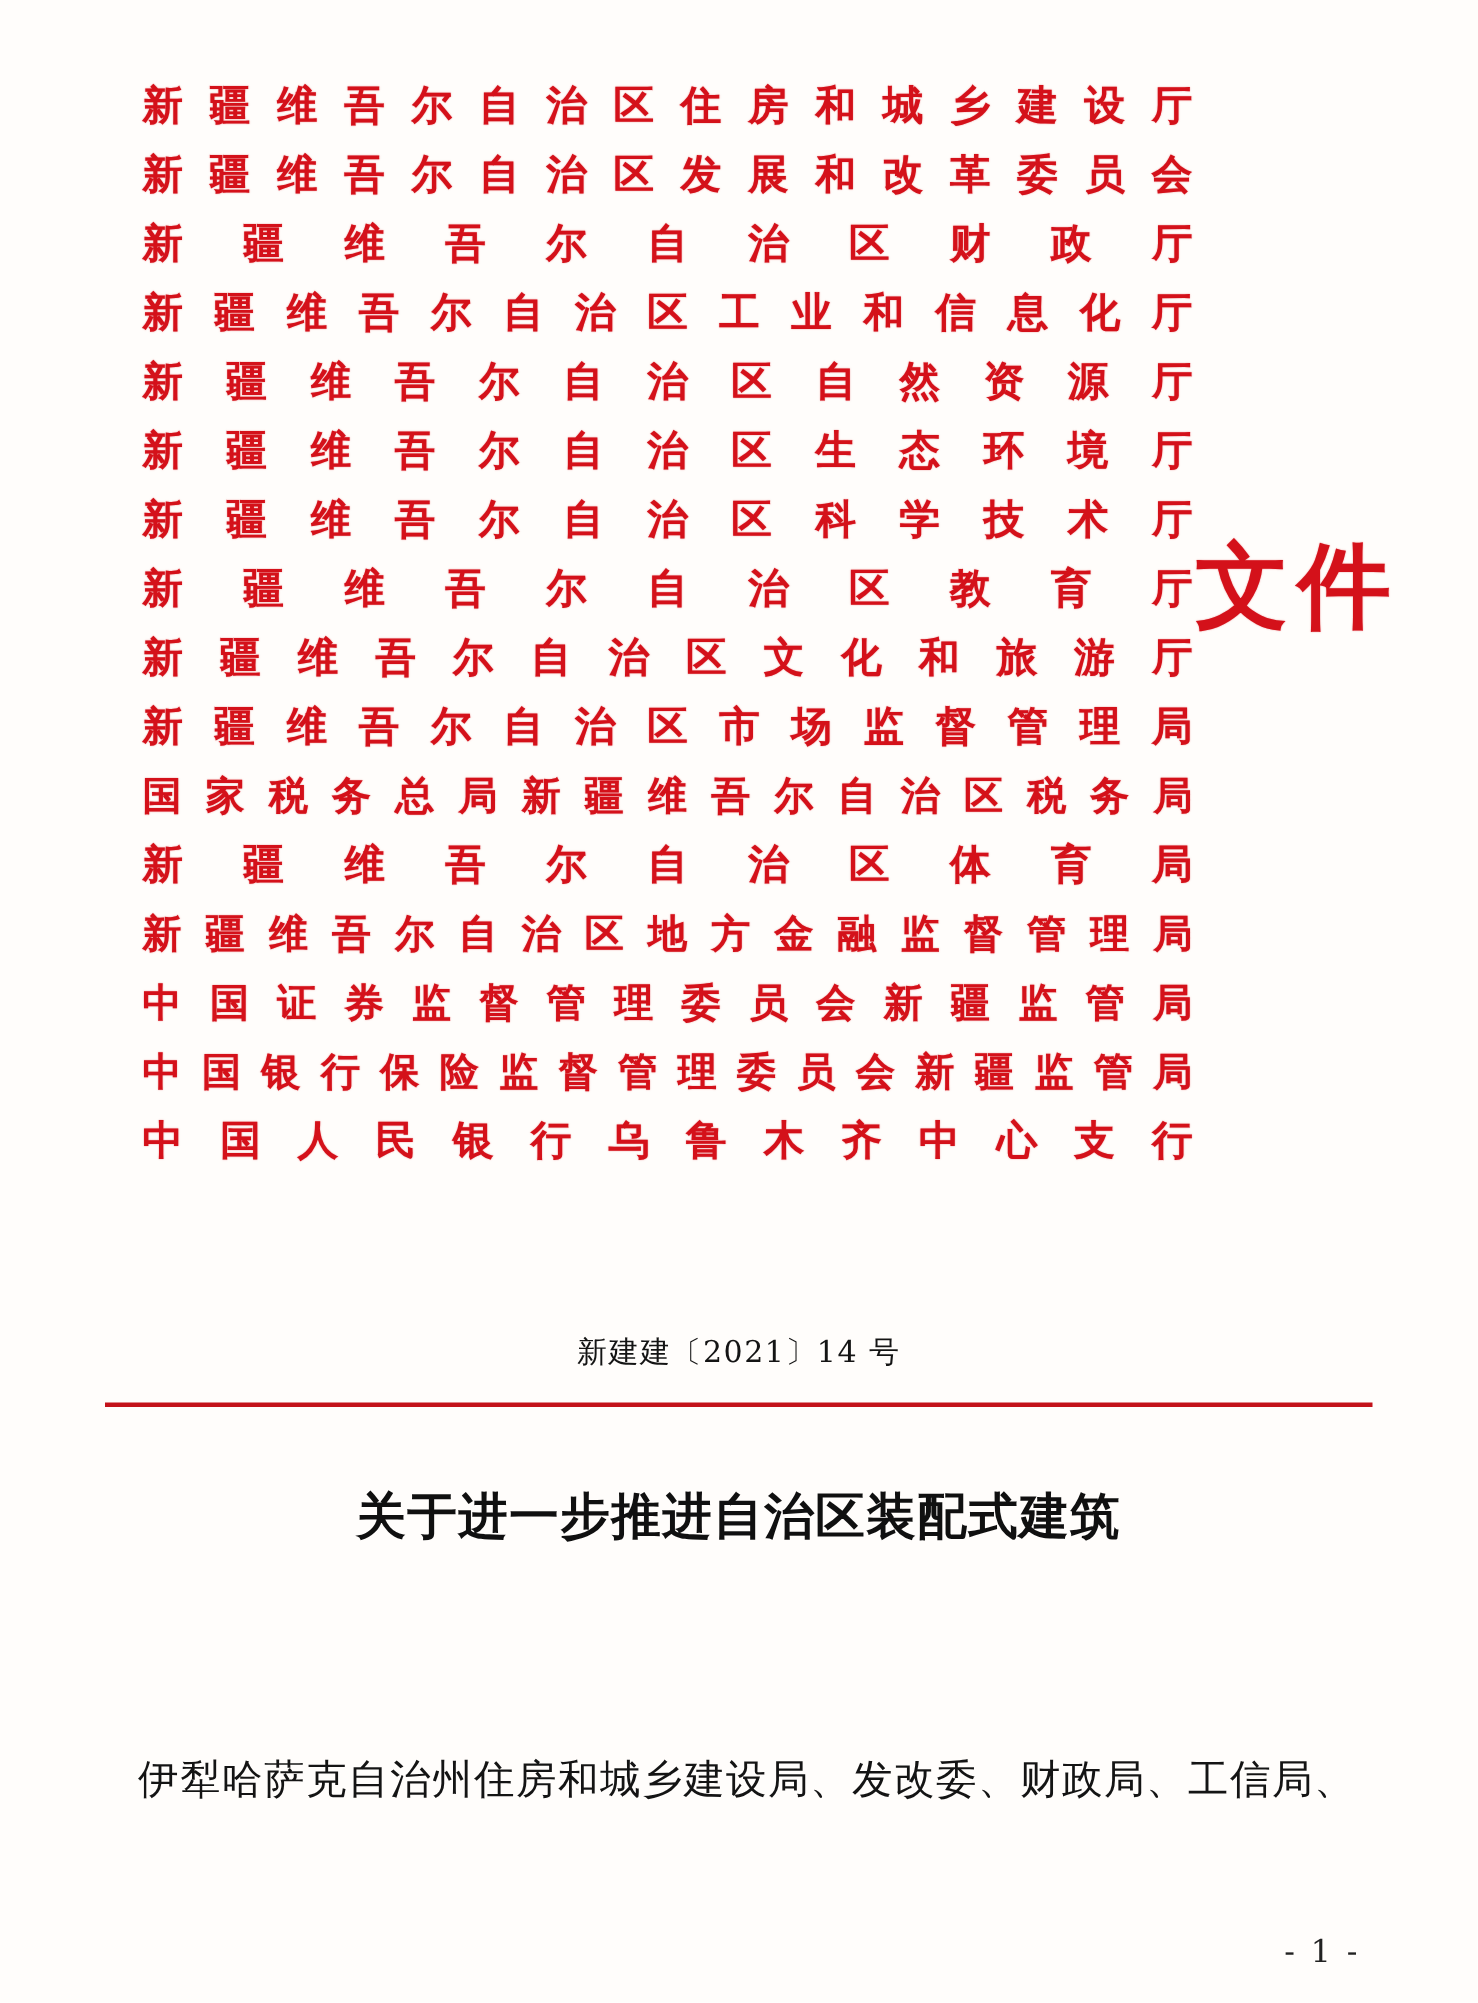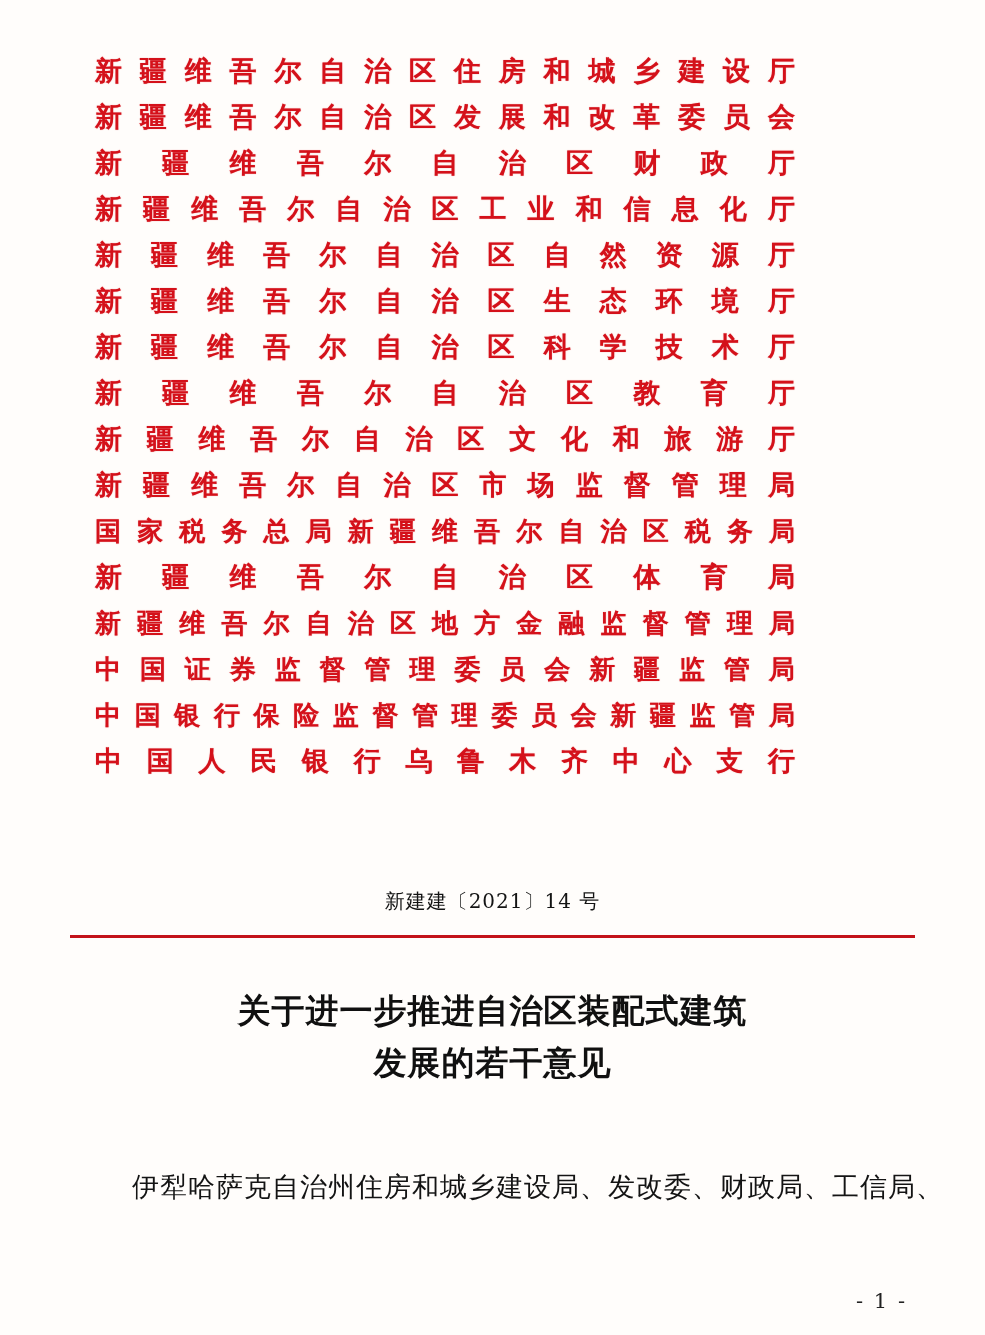--- a/index.html
+++ b/index.html
@@ -115,21 +115,20 @@
   .body-text {
     position: absolute;
     top: 1155px;
     left: 92px;
     width: 830px;
     font-family: "DejaVu Serif", "Liberation Serif", serif;
     font-size: 27px;
     line-height: 64px;
     color: #141414;
     letter-spacing: 1px;
-    margin-left: 40px;
   }
   .body-text p {
     margin: 0;
     white-space: nowrap;
   }
 
   
   .page-number {
     position: absolute;
     bottom: 22px;
@@ -405,28 +404,28 @@
           <span>木</span>
           <span>齐</span>
           <span>中</span>
           <span>心</span>
           <span>支</span>
           <span>行</span>
         </div>
     </div>
   </div>
 
+  <div class="wenjian">文件</div>
 
   <div class="doc-number">新建建〔2021〕14 号</div>
 
   <div class="red-rule"></div>
 
   <div class="title">
     <span class="l1">关于进一步推进自治区装配式建筑</span>
-    <span class="l2">发展的若干意见</span>
   </div>
 
   <div class="body-text">
     <p>伊犁哈萨克自治州住房和城乡建设局、发改委、财政局、工信局、</p>
   </div>
 
   <div class="page-number">- 1 -</div>
 
 </div>
 

